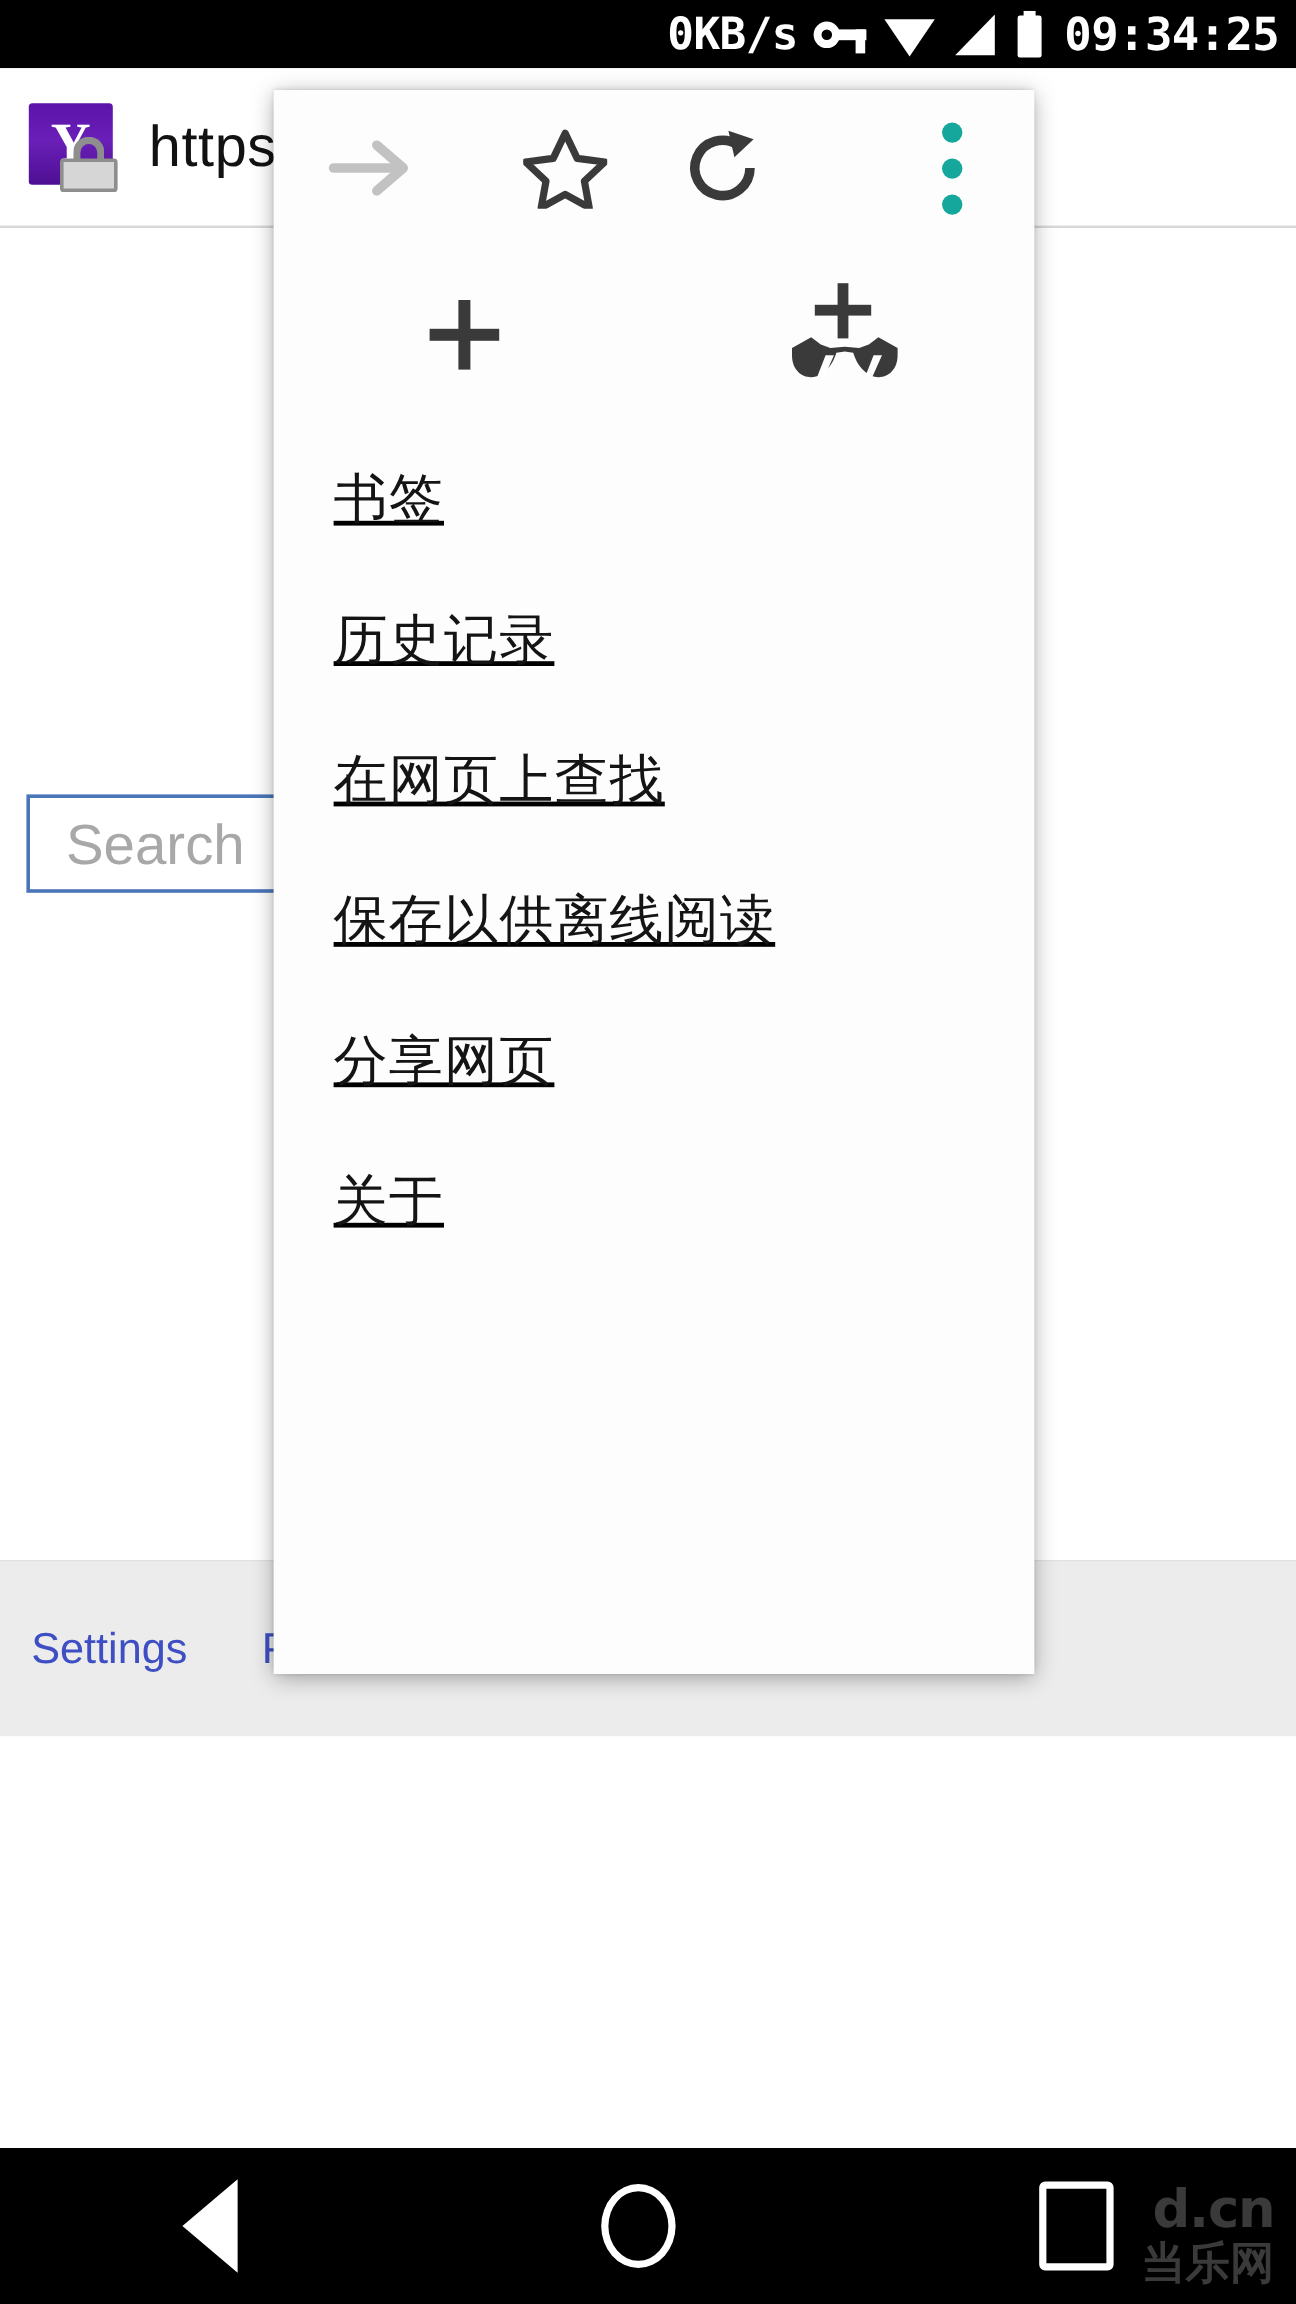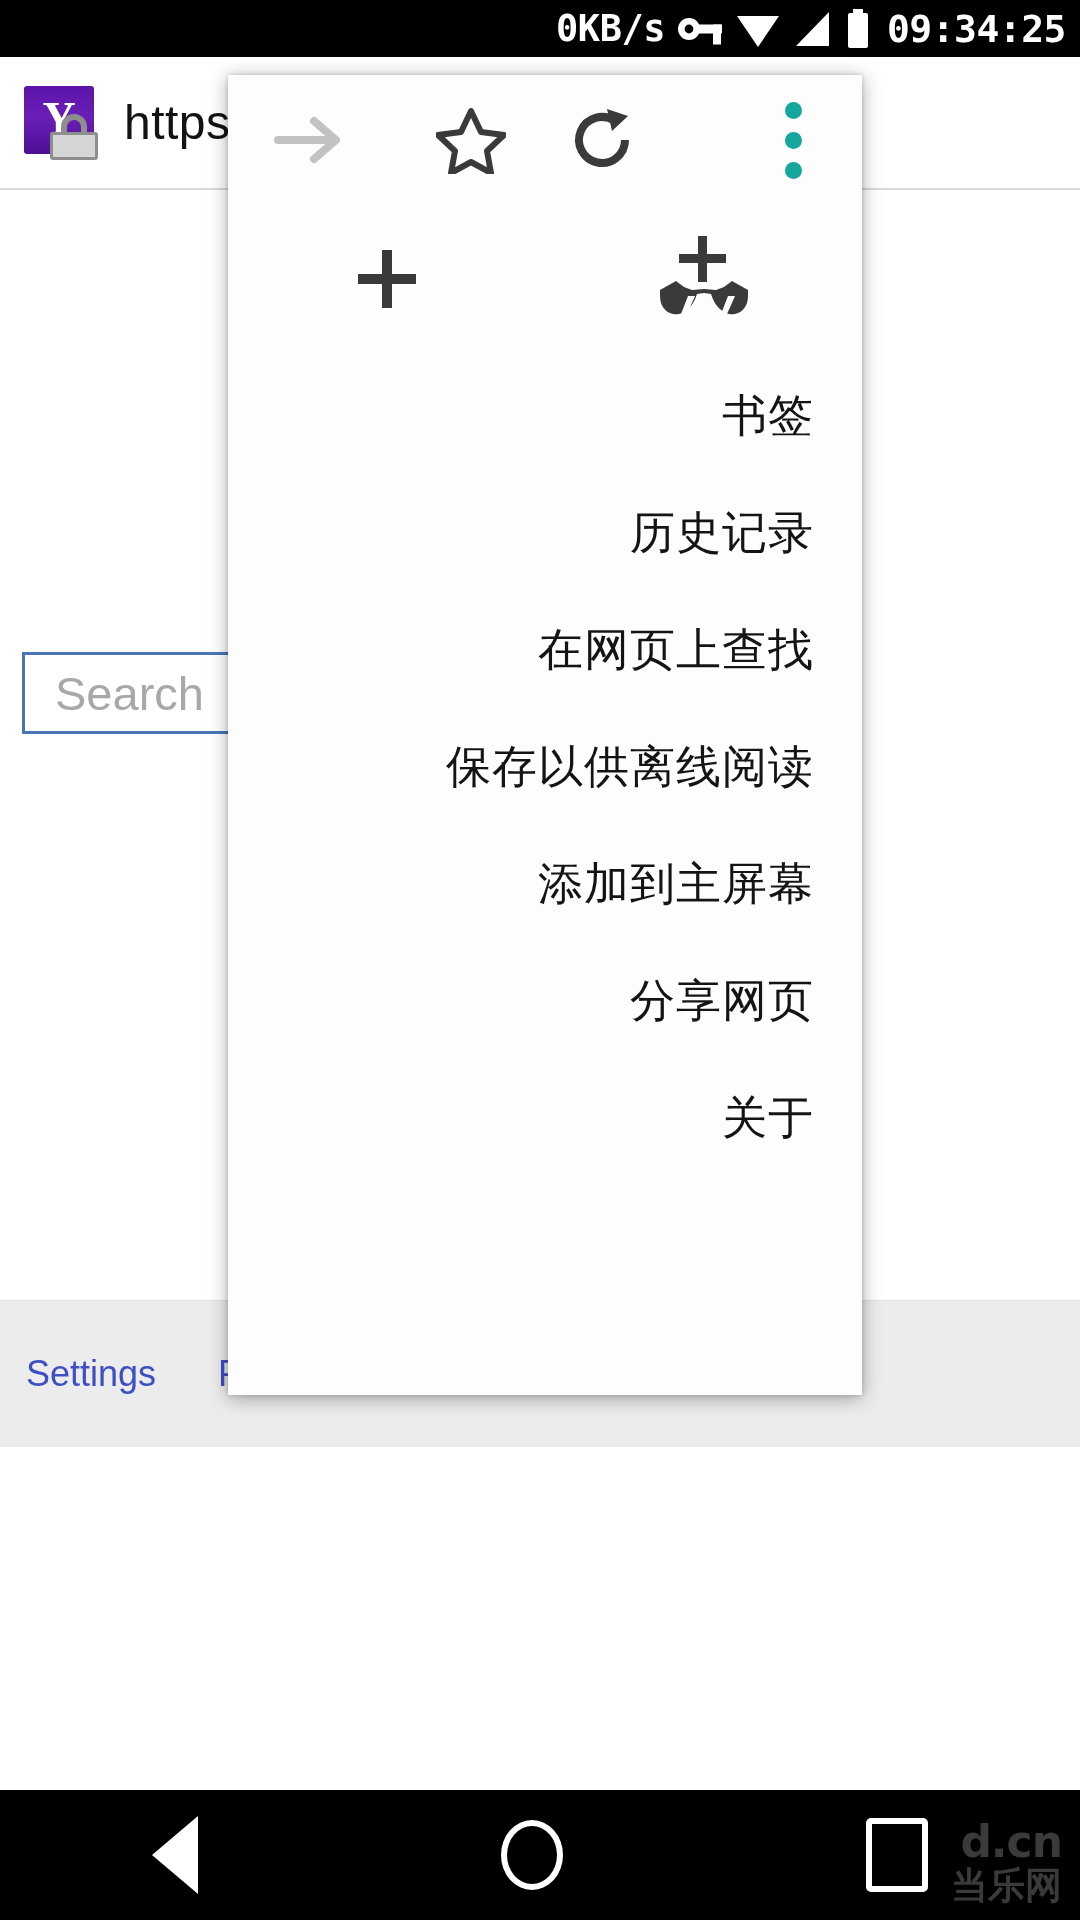--- a/index.html
+++ b/index.html
@@ -50,21 +50,21 @@
     position:absolute; left:0; bottom:0; width:48px; height:28px;
     background:#d6d6d6; border:3px solid #8e8e8e; border-radius:3px;
   }
   .lock-shackle{
     position:absolute; left:11px; top:0; width:26px; height:22px;
     border:6px solid #8e8e8e; border-bottom:none;
     border-radius:14px 14px 0 0; background:transparent;
   }
   .url-text{ font-size:48px; color:#121212; letter-spacing:0.5px; white-space:nowrap; }
 
-  .page-body{ position:absolute; left:0; top:133px; width:1080px; height:1110px; background:#fff; }
+  .page-body{ position:absolute; left:0; top:143px; width:1080px; height:1110px; background:#fff; }
   .search-box{
     position:absolute; left:22px; top:462px; width:342px; height:82px;
     border:3px solid #4a76b8; background:#fff;
     display:flex; align-items:center; padding-left:30px;
   }
   .search-box span{ font-size:47px; color:#a8a8a8; letter-spacing:0px; }
 
   .page-footer{
     position:absolute; left:0; top:1243px; width:1080px; height:147px;
     background:#ececec; display:flex; align-items:center; gap:62px;
@@ -91,21 +91,21 @@
 
   .dots{ display:flex; flex-direction:column; gap:13px; }
   .dots i{ display:block; width:17px; height:17px; border-radius:50%; background:#16a79c; }
 
   .menu-row2{ height:148px; display:flex; align-items:center; }
   .menu-row2 > div{ flex:1; display:flex; align-items:center; justify-content:center; }
 
   .menu-list{ padding-top:4px; }
   .menu-item{
     height:117px; display:flex; align-items:center;
-    padding:0 48px 0 50px; justify-content:flex-end;
+    padding:0 48px 0 50px; justify-content:flex-start;text-decoration:underline;
   }
   .menu-item .mi-label{
     font-size:45px; color:#141414; letter-spacing:1px;
     font-family:"DejaVu Sans","Liberation Sans",sans-serif;
   }
   .chk{ width:41px; height:41px; border:4px solid #5b5b5b; background:#fff; flex:none; }
 
   
   .navbar{
     position:absolute; left:0; bottom:0; width:1080px; height:130px;
@@ -254,23 +254,20 @@
 
     <div class="menu-item">
       <span class="mi-label">在网页上查找</span>
     </div>
 
 
     <div class="menu-item">
       <span class="mi-label">保存以供离线阅读</span>
     </div>
 
-    <div class="menu-item">
-      <span class="mi-label">添加到主屏幕</span>
-    </div>
 
     <div class="menu-item">
       <span class="mi-label">分享网页</span>
     </div>
 
 
     <div class="menu-item">
       <span class="mi-label">关于</span>
     </div>
 

